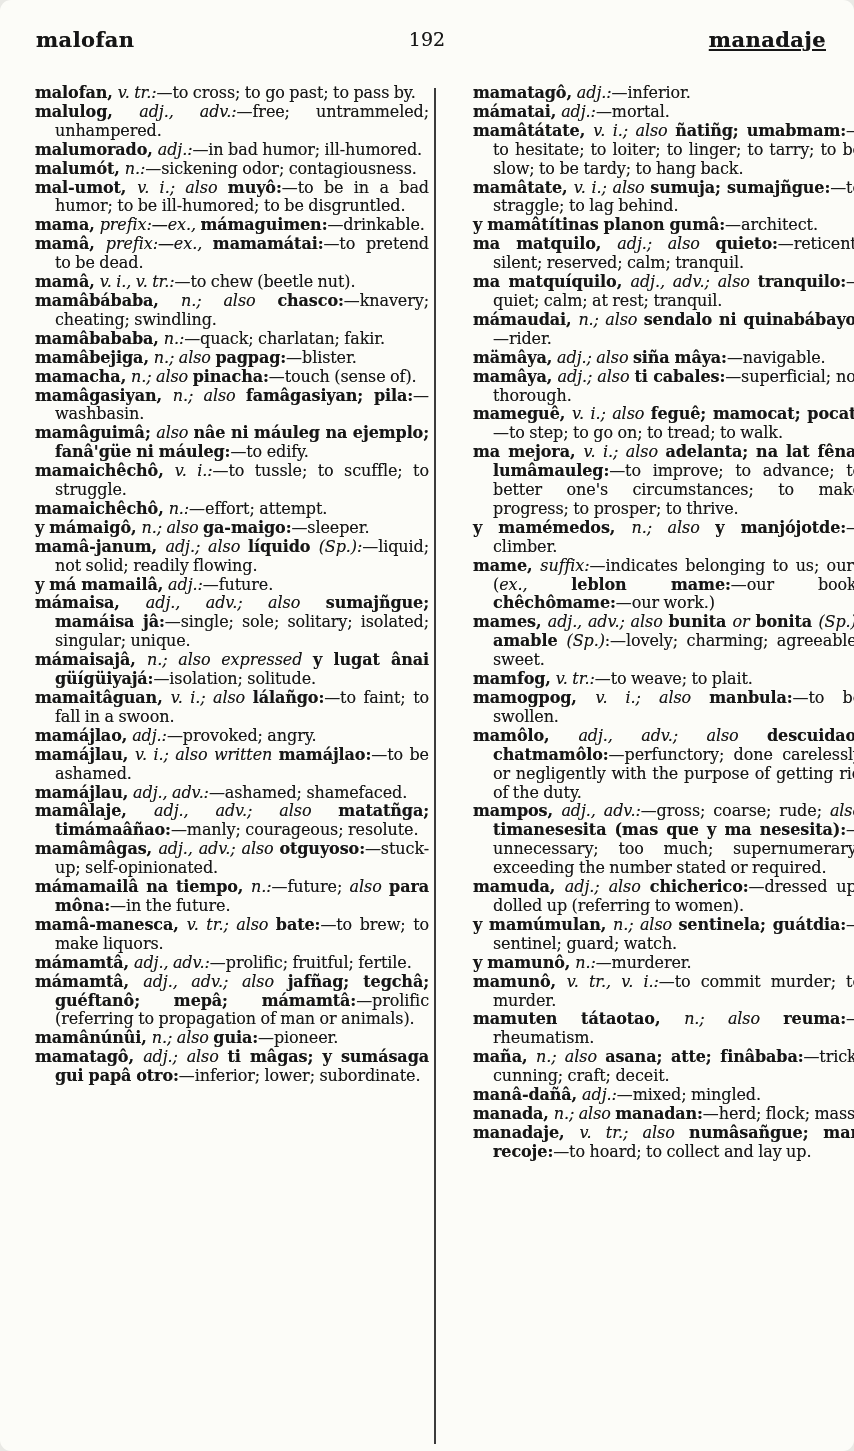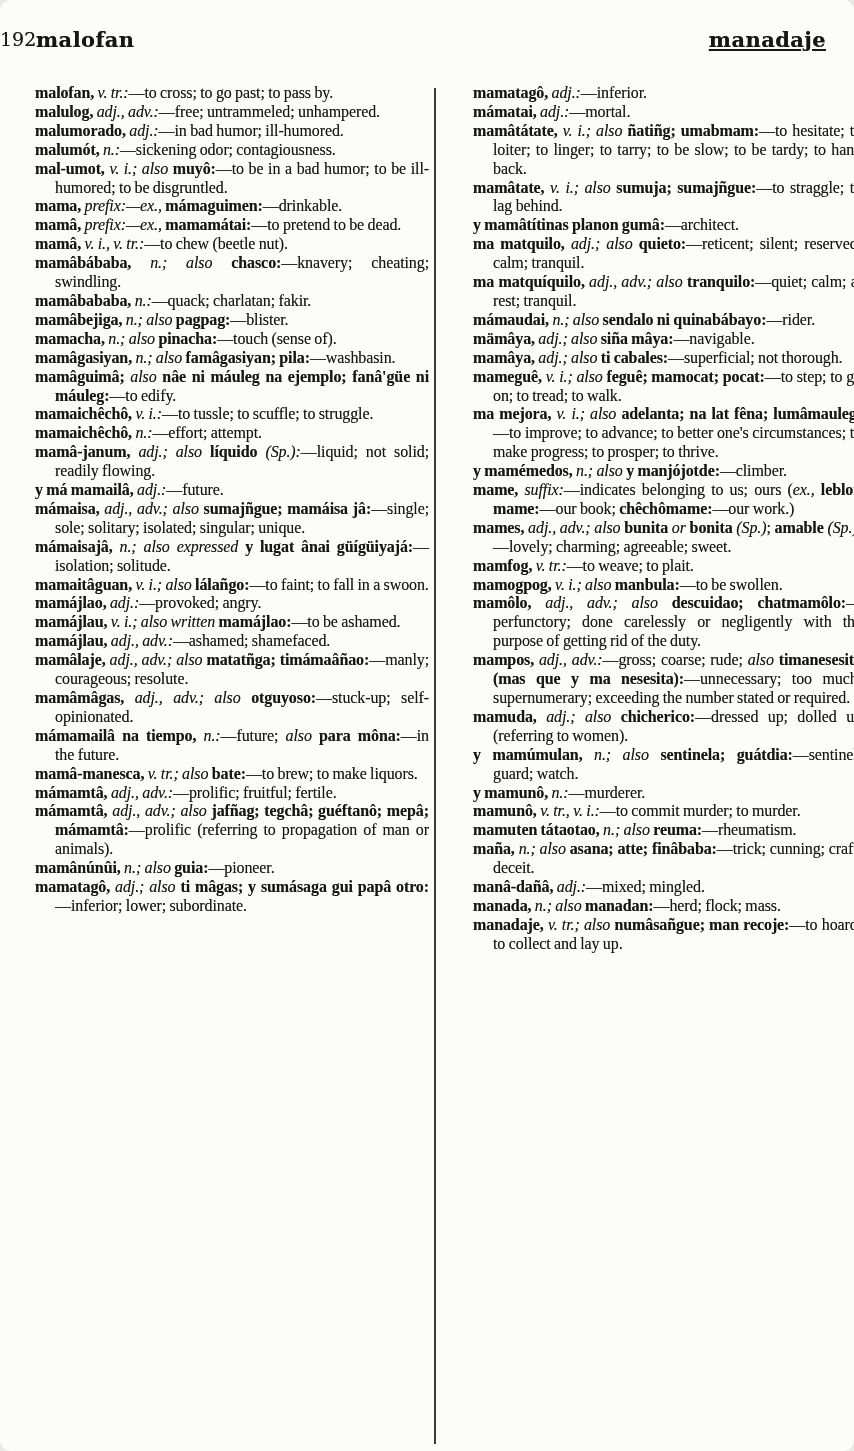--- a/index.html
+++ b/index.html
@@ -6,22 +6,22 @@
   .page{
     position:relative;width:854px;height:1451px;margin:0 auto;
     background:#fcfcf8;color:#161616;overflow:hidden;
     font-family:"DejaVu Serif", "Liberation Serif", serif;
     border-radius:11px;
   }
   .header{position:absolute;top:27px;left:0;width:100%;height:32px;}
   .guide{font-weight:bold;font-size:21px;letter-spacing:.4px;text-shadow:0 0 .5px rgba(0,0,0,.6);}
   .guide-left{position:absolute;left:36px;top:0;}
   .guide-right{position:absolute;right:28px;top:0;text-decoration:underline;}
-  .pagenum{position:absolute;left:0;right:0;top:1px;font-size:19px;text-shadow:0 0 .4px rgba(0,0,0,.5);}
-  .col{position:absolute;top:84px;font-family:Liberation Serif, serif;}
+  .pagenum{position:absolute;left:0;right:0;top:1px;text-align:center;font-size:19px;text-shadow:0 0 .4px rgba(0,0,0,.5);}
+  .col{position:absolute;top:84px;}
   .col-left{left:35px;width:394px;}
   .col-right{left:457px;width:389px;margin-left:16px;}
   .divider{position:absolute;left:434px;top:88px;width:2px;height:1356px;background:#3c3c3c;}
   .entry{
     margin:0;font-size:16px;line-height:18.9px;text-align:justify;
     padding-left:20px;text-indent:-20px;
     letter-spacing:-.1px;word-spacing:-.5px;
     text-shadow:0 0 .4px rgba(0,0,0,.45);
   }
   .seg-b{font-weight:bold;}
@@ -47,20 +47,21 @@
       <p class="entry"><span class="seg-b">mamâ, </span><span class="seg-i">prefix:—ex., </span><span class="seg-b">mamamátai:</span><span class="seg-p">—to pretend to be dead.</span></p>
       <p class="entry"><span class="seg-b">mamâ, </span><span class="seg-i">v. i., v. tr.:</span><span class="seg-p">—to chew (beetle nut).</span></p>
       <p class="entry"><span class="seg-b">mamâbábaba, </span><span class="seg-i">n.; also </span><span class="seg-b">chasco:</span><span class="seg-p">—knavery; cheating; swindling.</span></p>
       <p class="entry"><span class="seg-b">mamâbababa, </span><span class="seg-i">n.:</span><span class="seg-p">—quack; charlatan; fakir.</span></p>
       <p class="entry"><span class="seg-b">mamâbejiga, </span><span class="seg-i">n.; also </span><span class="seg-b">pagpag:</span><span class="seg-p">—blister.</span></p>
       <p class="entry"><span class="seg-b">mamacha, </span><span class="seg-i">n.; also </span><span class="seg-b">pinacha:</span><span class="seg-p">—touch (sense of).</span></p>
       <p class="entry"><span class="seg-b">mamâgasiyan, </span><span class="seg-i">n.; also </span><span class="seg-b">famâgasiyan; pila:</span><span class="seg-p">—washbasin.</span></p>
       <p class="entry"><span class="seg-b">mamâguimâ; </span><span class="seg-i">also </span><span class="seg-b">nâe ni máuleg na ejemplo; fanâ'güe ni máuleg:</span><span class="seg-p">—to edify.</span></p>
       <p class="entry"><span class="seg-b">mamaichêchô, </span><span class="seg-i">v. i.:</span><span class="seg-p">—to tussle; to scuffle; to struggle.</span></p>
       <p class="entry"><span class="seg-b">mamaichêchô, </span><span class="seg-i">n.:</span><span class="seg-p">—effort; attempt.</span></p>
+      <p class="entry"><span class="seg-b">y mámaigô, </span><span class="seg-i">n.; also </span><span class="seg-b">ga-maigo:</span><span class="seg-p">—sleeper.</span></p>
       <p class="entry"><span class="seg-b">mamâ-janum, </span><span class="seg-i">adj.; also </span><span class="seg-b">líquido </span><span class="seg-i">(Sp.):</span><span class="seg-p">—liquid; not solid; readily flowing.</span></p>
       <p class="entry"><span class="seg-b">y má mamailâ, </span><span class="seg-i">adj.:</span><span class="seg-p">—future.</span></p>
       <p class="entry"><span class="seg-b">mámaisa, </span><span class="seg-i">adj., adv.; also </span><span class="seg-b">sumajñgue; mamáisa jâ:</span><span class="seg-p">—single; sole; solitary; isolated; singular; unique.</span></p>
       <p class="entry"><span class="seg-b">mámaisajâ, </span><span class="seg-i">n.; also expressed </span><span class="seg-b">y lugat ânai güígüiyajá:</span><span class="seg-p">—isolation; solitude.</span></p>
       <p class="entry"><span class="seg-b">mamaitâguan, </span><span class="seg-i">v. i.; also </span><span class="seg-b">lálañgo:</span><span class="seg-p">—to faint; to fall in a swoon.</span></p>
       <p class="entry"><span class="seg-b">mamájlao, </span><span class="seg-i">adj.:</span><span class="seg-p">—provoked; angry.</span></p>
       <p class="entry"><span class="seg-b">mamájlau, </span><span class="seg-i">v. i.; also written </span><span class="seg-b">mamájlao:</span><span class="seg-p">—to be ashamed.</span></p>
       <p class="entry"><span class="seg-b">mamájlau, </span><span class="seg-i">adj., adv.:</span><span class="seg-p">—ashamed; shamefaced.</span></p>
       <p class="entry"><span class="seg-b">mamâlaje, </span><span class="seg-i">adj., adv.; also </span><span class="seg-b">matatñga; timámaâñao:</span><span class="seg-p">—manly; courageous; resolute.</span></p>
       <p class="entry"><span class="seg-b">mamâmâgas, </span><span class="seg-i">adj., adv.; also </span><span class="seg-b">otguyoso:</span><span class="seg-p">—stuck-up; self-opinionated.</span></p>

